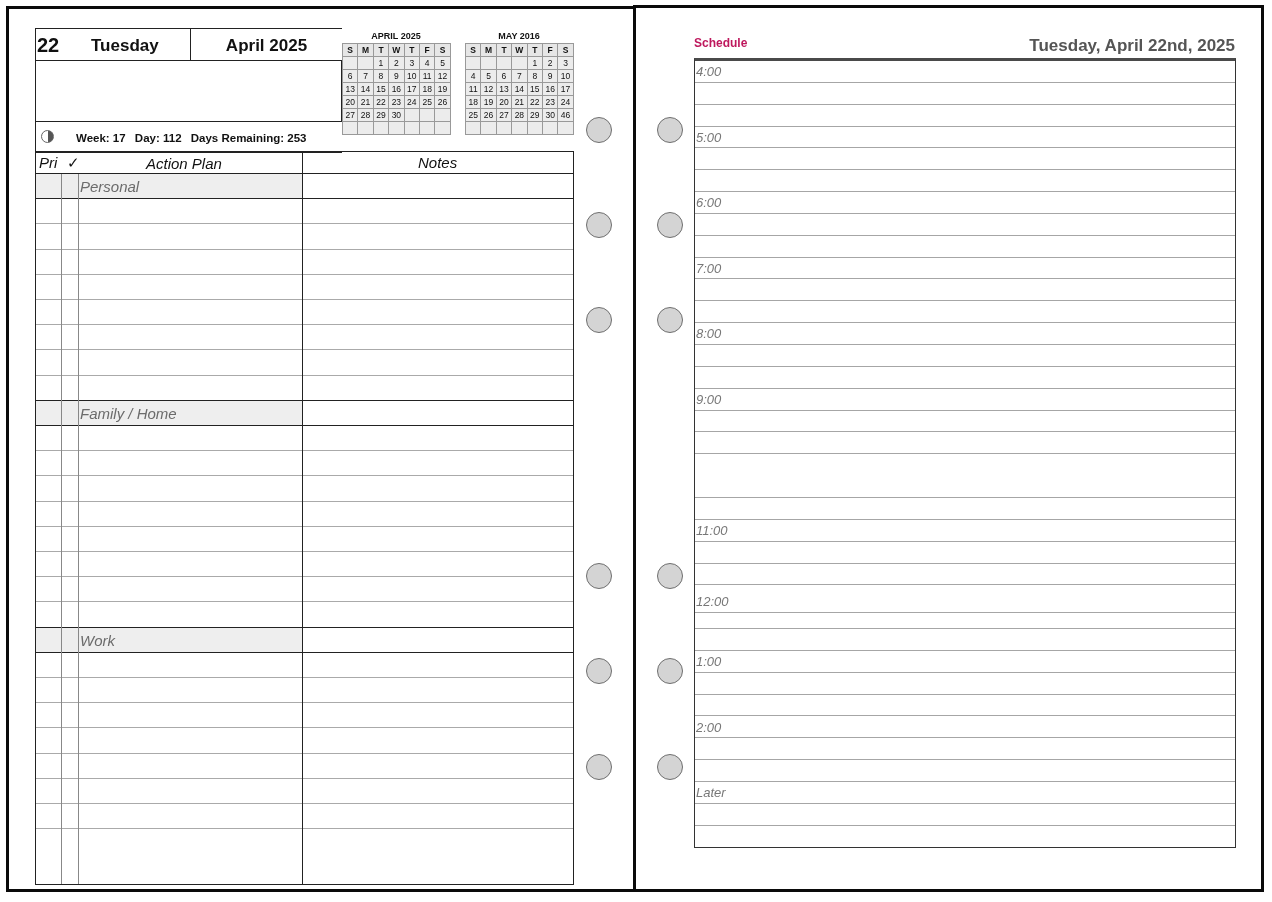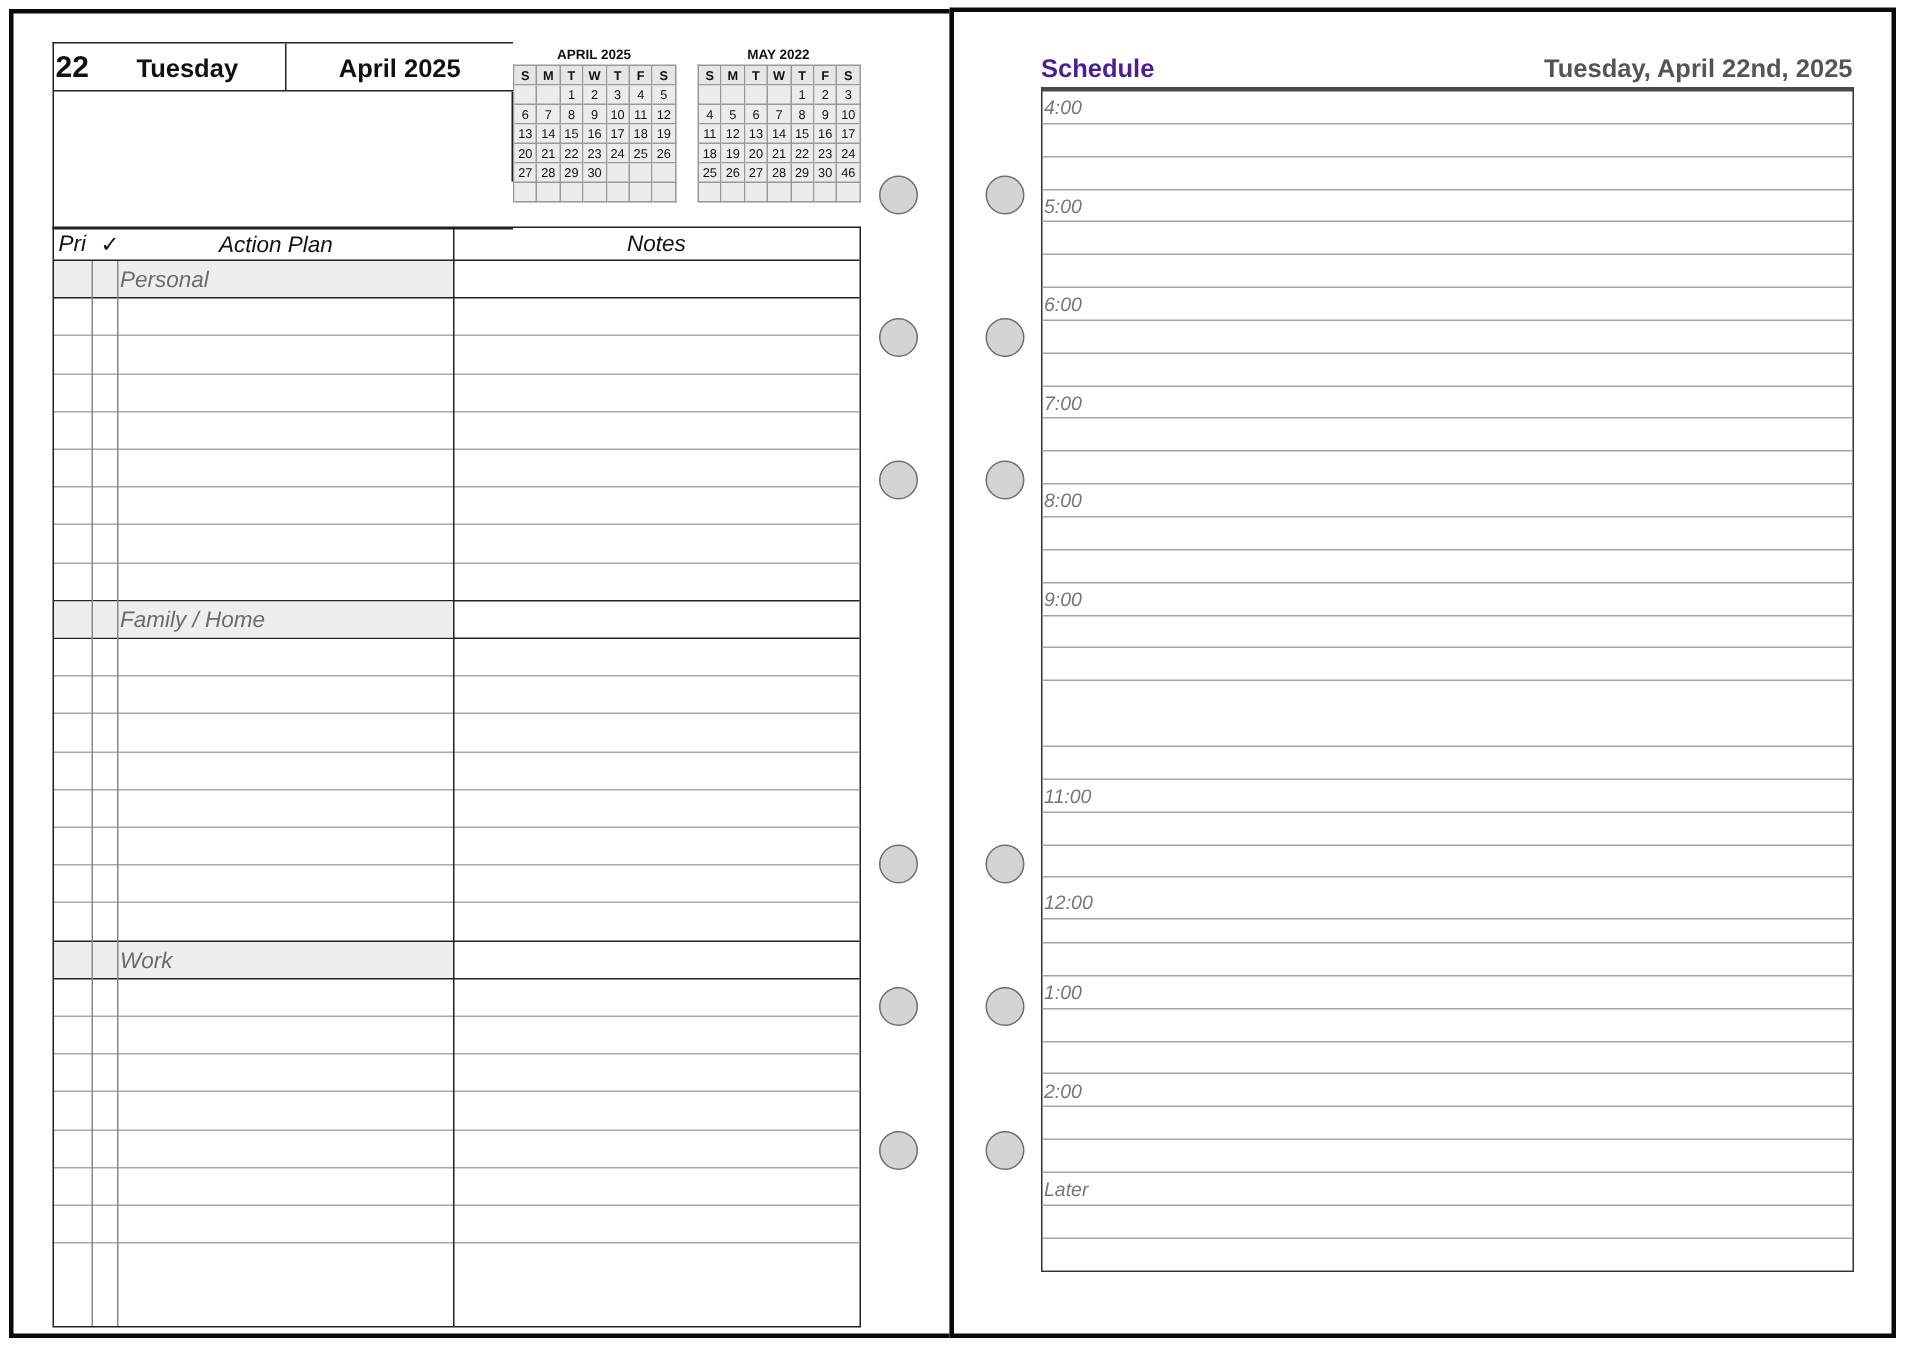--- a/index.html
+++ b/index.html
@@ -43,39 +43,47 @@
   .plan-row.section .sec-shade { position: absolute; left: 0; top: 0; width: 266px; height: 100%; background: #eeeeee; }
   .plan-row.before-section { border-bottom: 1.5px solid #222; }
   .sec-label { position: absolute; left: 44px; top: 4px; font-style: italic; font-size: 15px; color: #6b6b6b; }
   .col-line { position: absolute; top: 22px; bottom: 0; border-left: 1px solid #888; }
   .col-line.dark { top: 0; border-left: 1.5px solid #222; }
 
   
   .hole { position: absolute; width: 26px; height: 26px; border-radius: 50%; background: #d4d4d4; border: 1px solid #6f6f6f; }
 
   
-  .sched-title { position: absolute; left: 694px; top: 36px; font-size: 17px; font-weight: bold; color: #4c1d95; }
+  .sched-title { position: absolute; left: 694px; top: 36px; font-size: 12px; font-weight: bold; color: #be185d; }
   .sched-date { position: absolute; right: 37px; top: 36px; font-size: 17px; font-weight: bold; color: #555; }
   .sched-box { position: absolute; left: 694px; top: 58px; width: 542px; height: 790px; border: 1px solid #333; border-top: 3px solid #4a4a4a; }
   .sched-row { position: absolute; left: 0; width: 100%; height: 21.85px; border-bottom: 1px solid #a6a6a6; }
   .sched-row.last { border-bottom: none; }
   .time-label { position: absolute; left: 1px; top: 3px; font-style: italic; font-size: 13px; color: #777; }
 </style>
 </head>
 <body>
 
 <div class="page" id="left-page"></div>
 
 <div class="hdr-box">
   <div class="hdr-row1">
     <span class="hdr-date">22</span>
     <span class="hdr-day">Tuesday</span>
     <div class="hdr-month-cell">April 2025</div>
   </div>
   <div class="hdr-notes-area"></div>
+  <div class="hdr-stats-row">
+    <span class="moon"></span>
+    <div class="stats">
+      <span>Week: 17</span>
+      <span>Day: 112</span>
+      <span>Days Remaining: 253</span>
+    </div>
+  </div>
 </div>
 
 <div class="mini-cal" id="cal-april">
   <div class="mini-cal-title">APRIL 2025</div>
   <div class="mini-cal-grid">
       <div class="dow">S</div>
       <div class="dow">M</div>
       <div class="dow">T</div>
       <div class="dow">W</div>
       <div class="dow">T</div>
@@ -119,21 +127,21 @@
       <div></div>
       <div></div>
       <div></div>
       <div></div>
       <div></div>
       <div></div>
       <div></div>
     </div>
 </div>
 <div class="mini-cal" id="cal-may">
-  <div class="mini-cal-title">MAY 2022</div>
+  <div class="mini-cal-title">MAY 2016</div>
   <div class="mini-cal-grid">
       <div class="dow">S</div>
       <div class="dow">M</div>
       <div class="dow">T</div>
       <div class="dow">W</div>
       <div class="dow">T</div>
       <div class="dow">F</div>
       <div class="dow">S</div>
       <div></div>
       <div></div>

